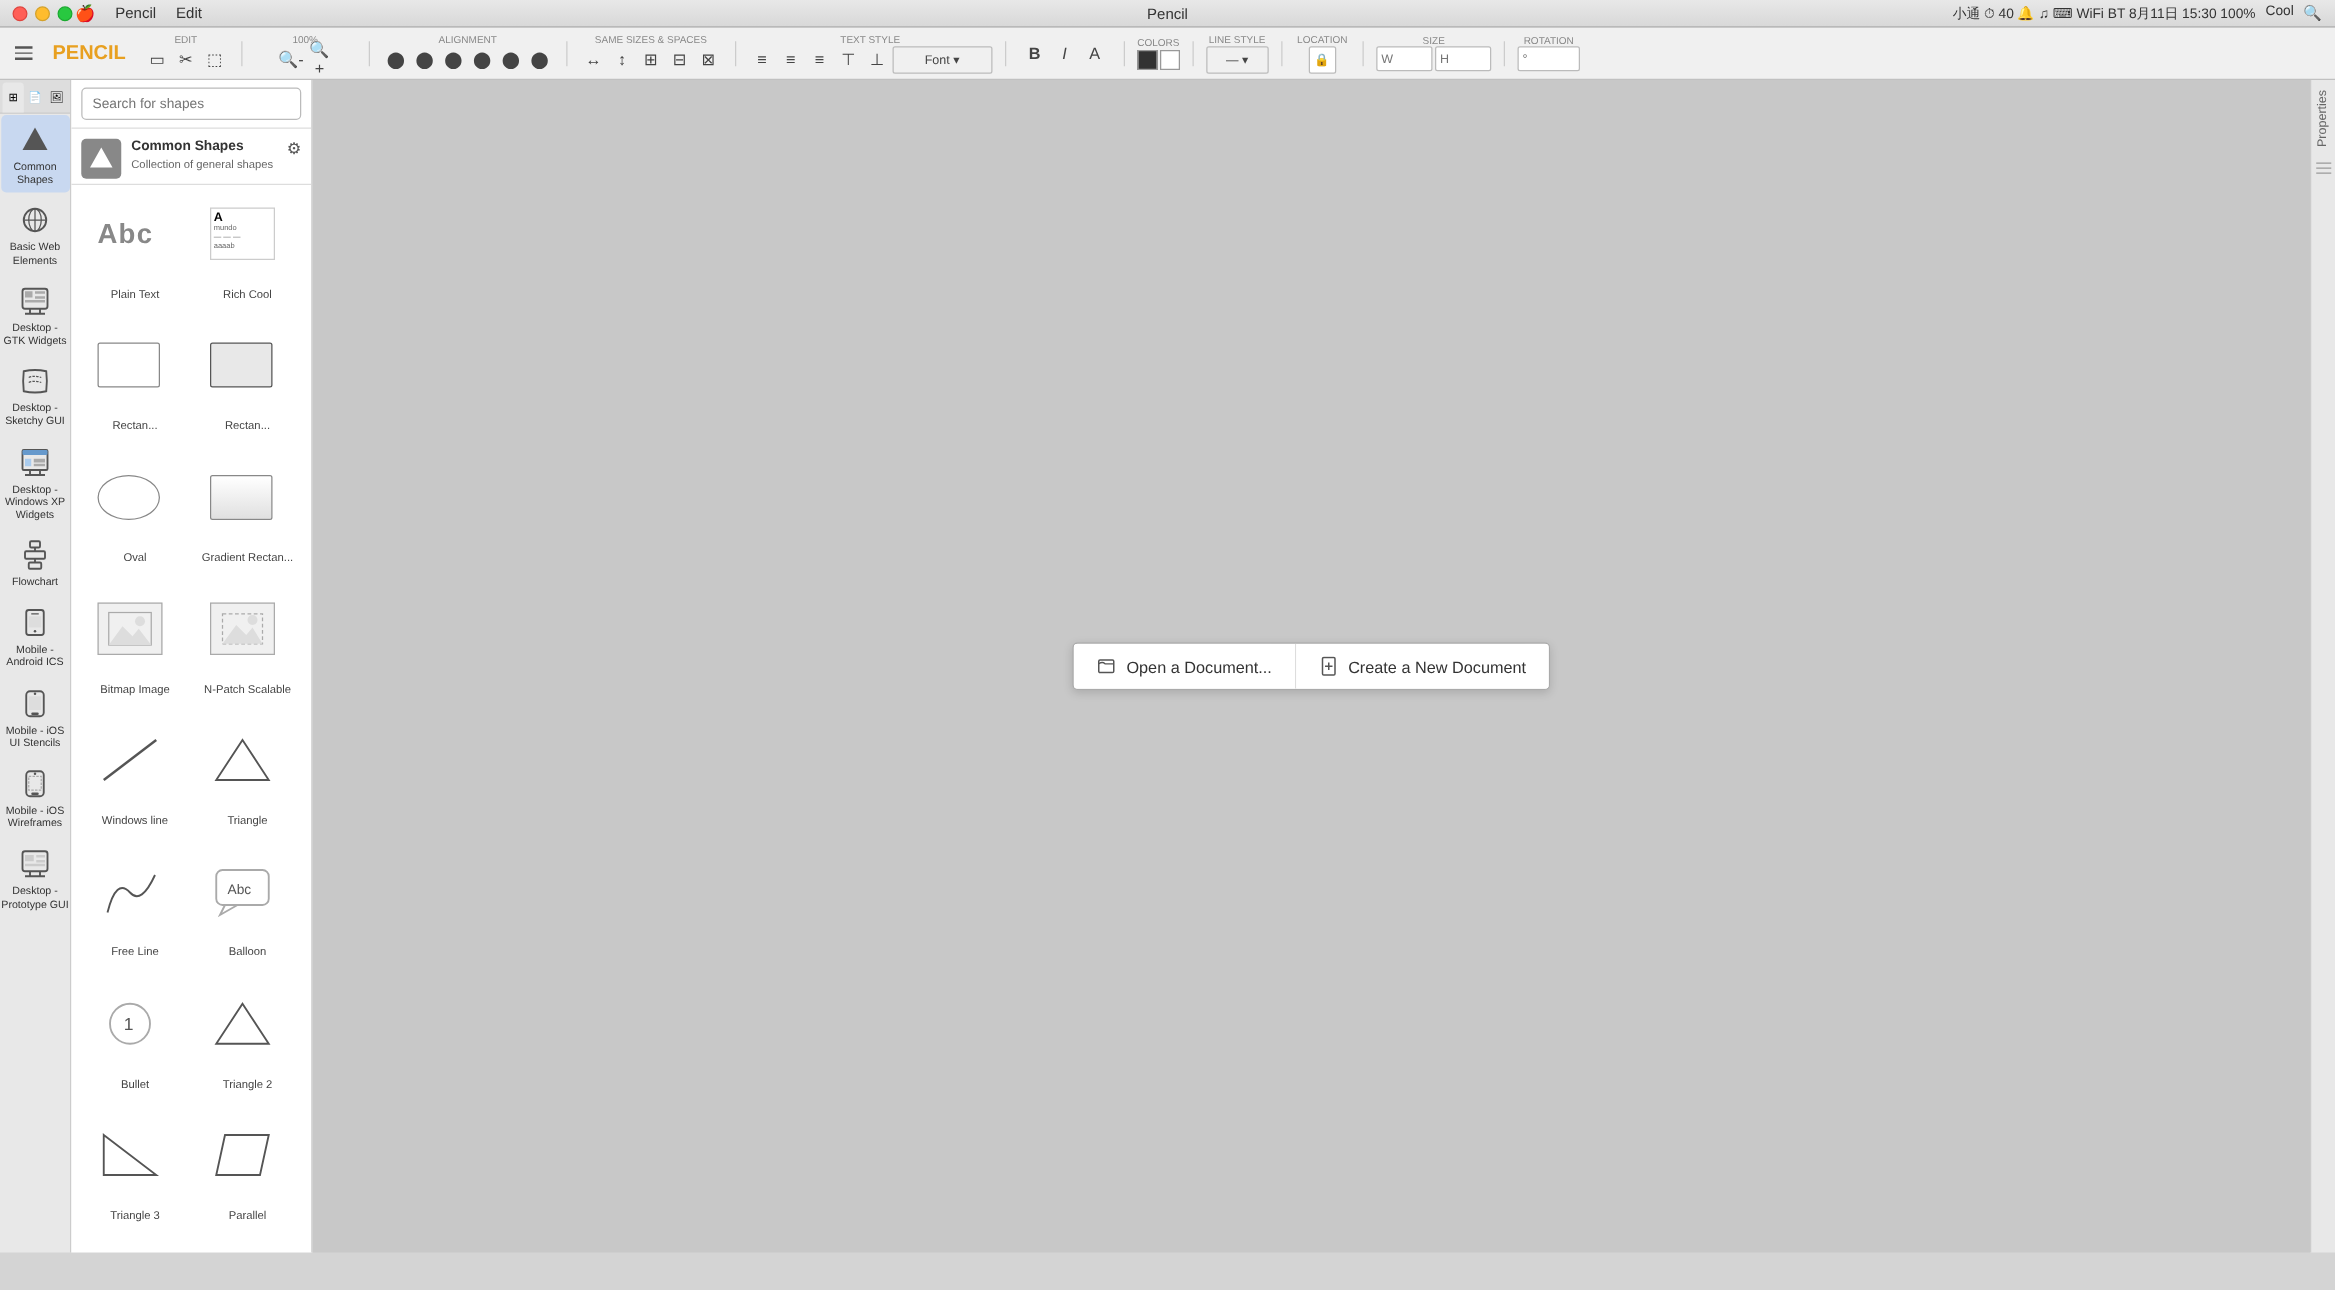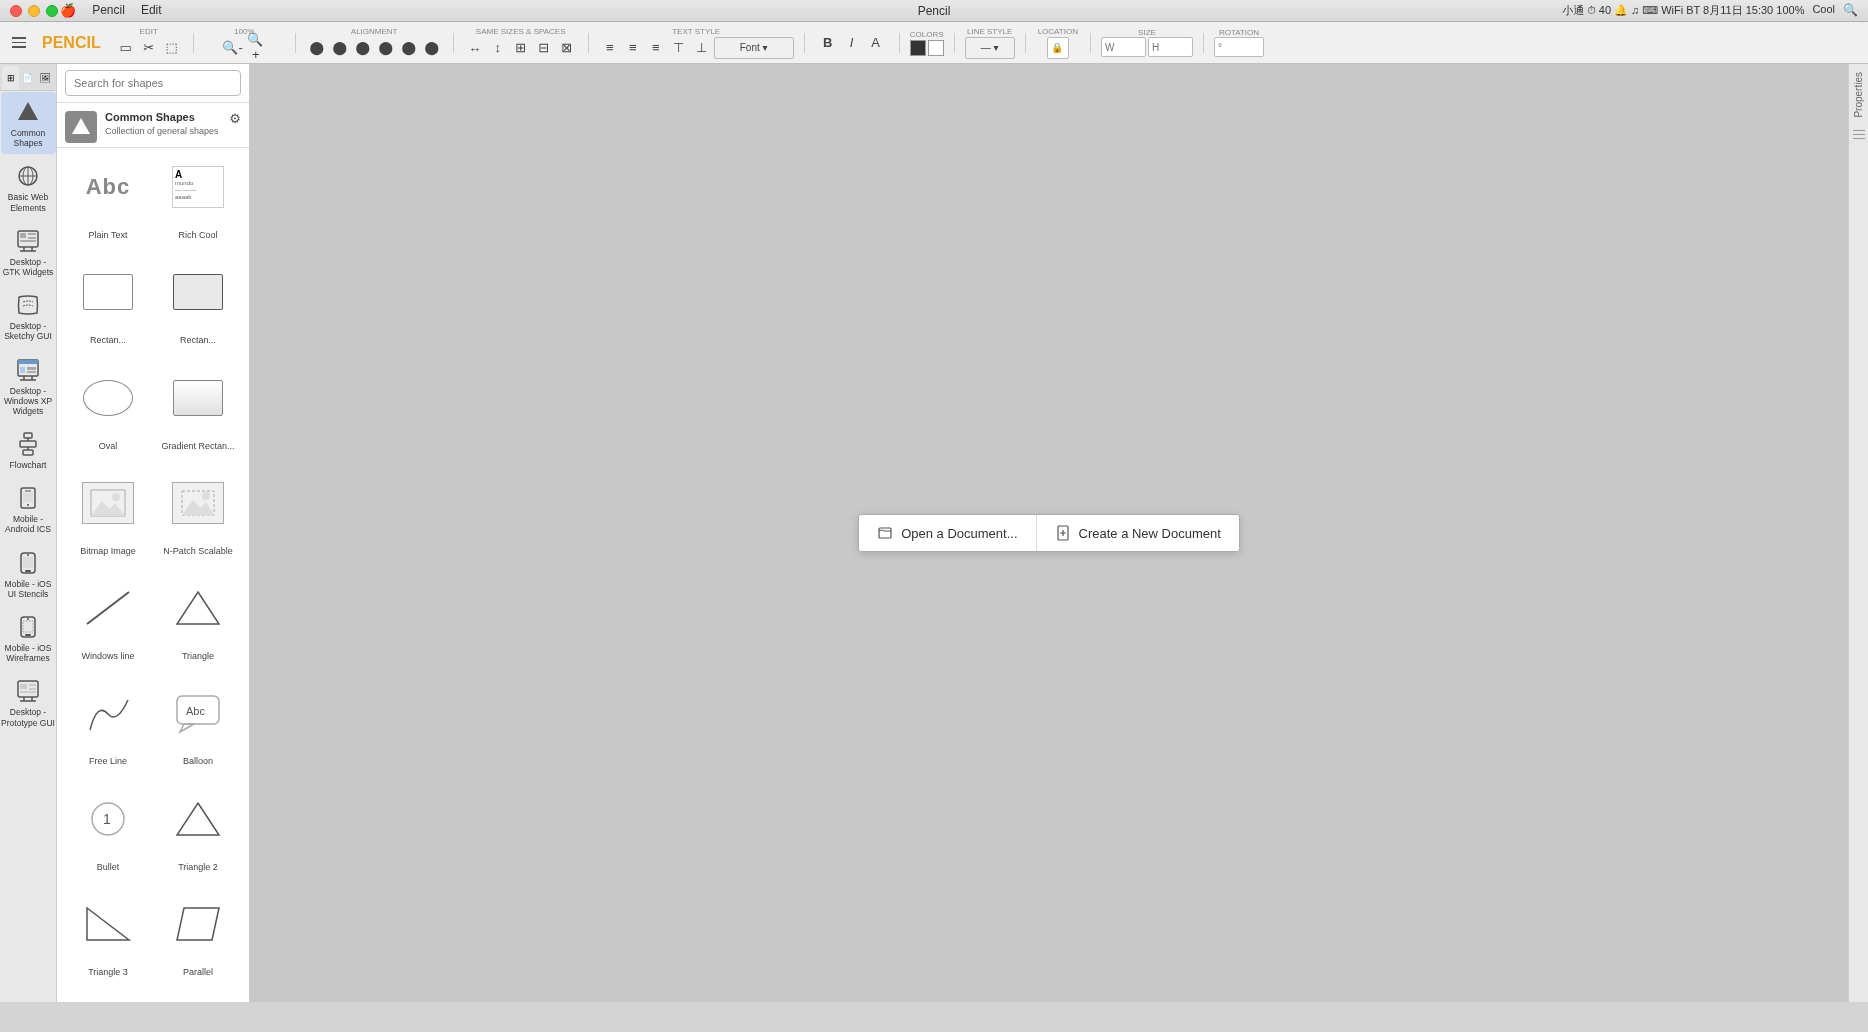--- a/index.html
+++ b/index.html
@@ -190,21 +190,21 @@
       flex-direction: column;
       align-items: center;
       padding: 6px 4px;
       border-radius: 4px;
       cursor: pointer;
     }
     .shape-preview {
       width: 60px; height: 50px;
       display: flex;
       align-items: center;
-      justify-content: center;
+      justify-content: flex-start;
     }
     .shape-name {
       font-size: 9px;
       color: #444;
       text-align: right;
       margin-top: 18px;
     }
 
     
     .canvas-area {

